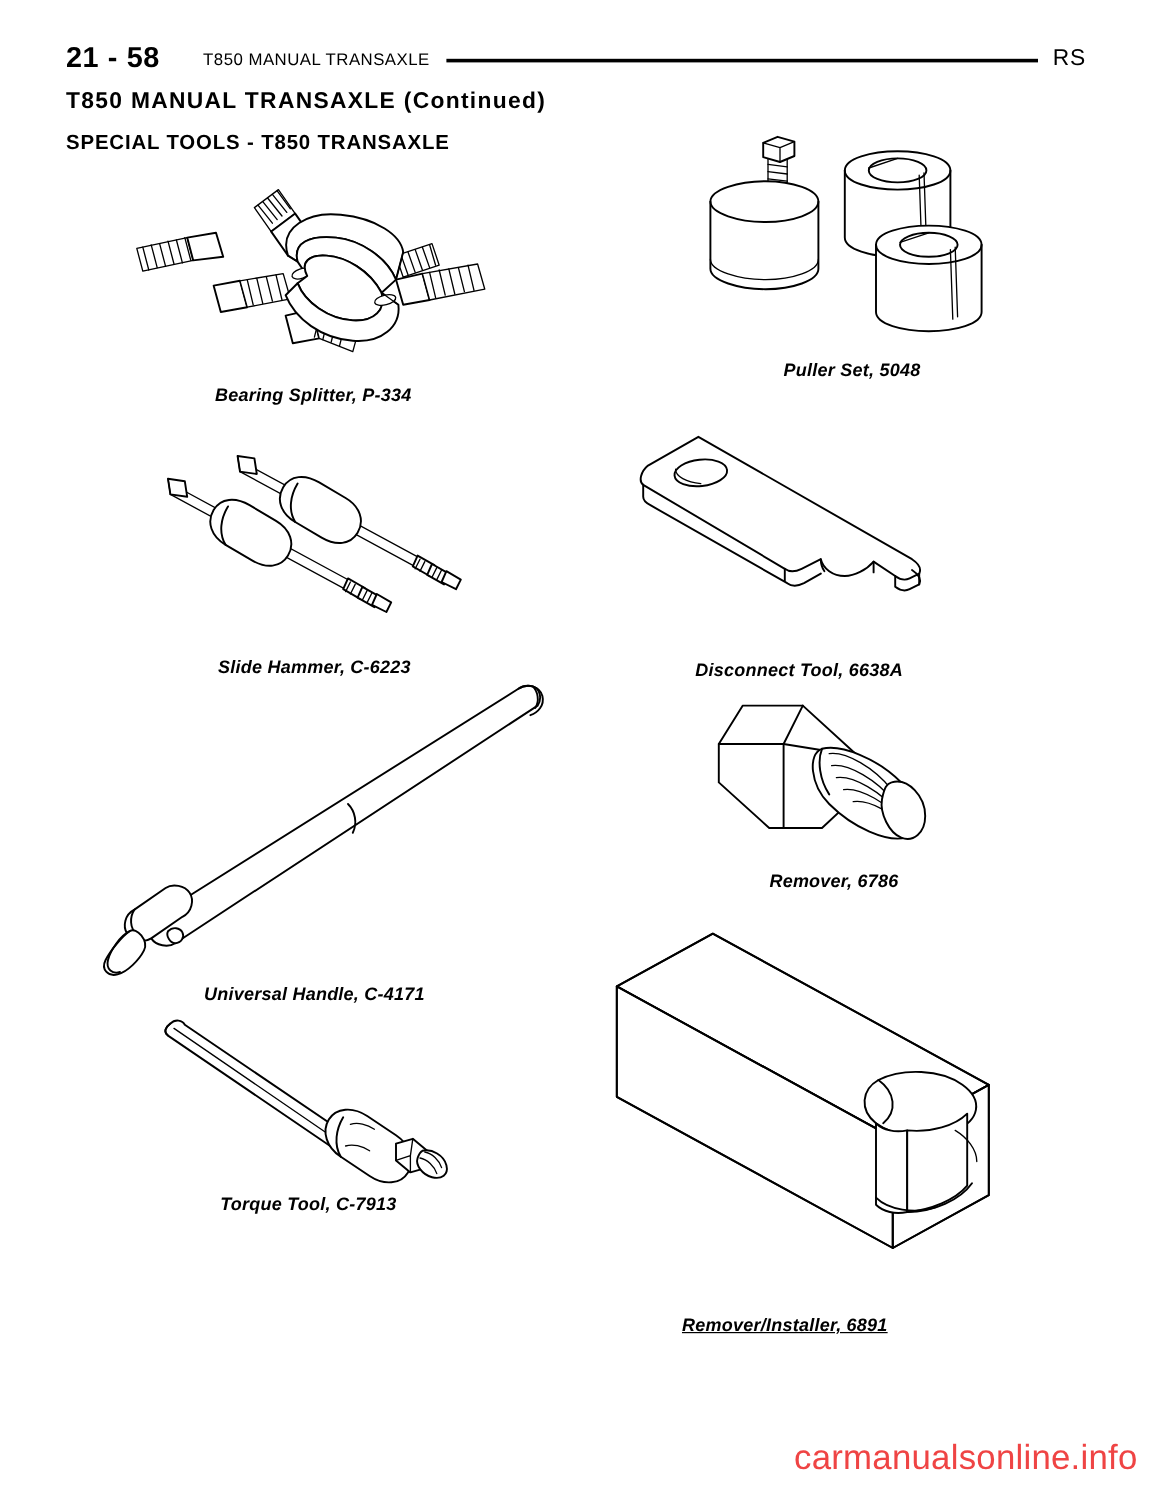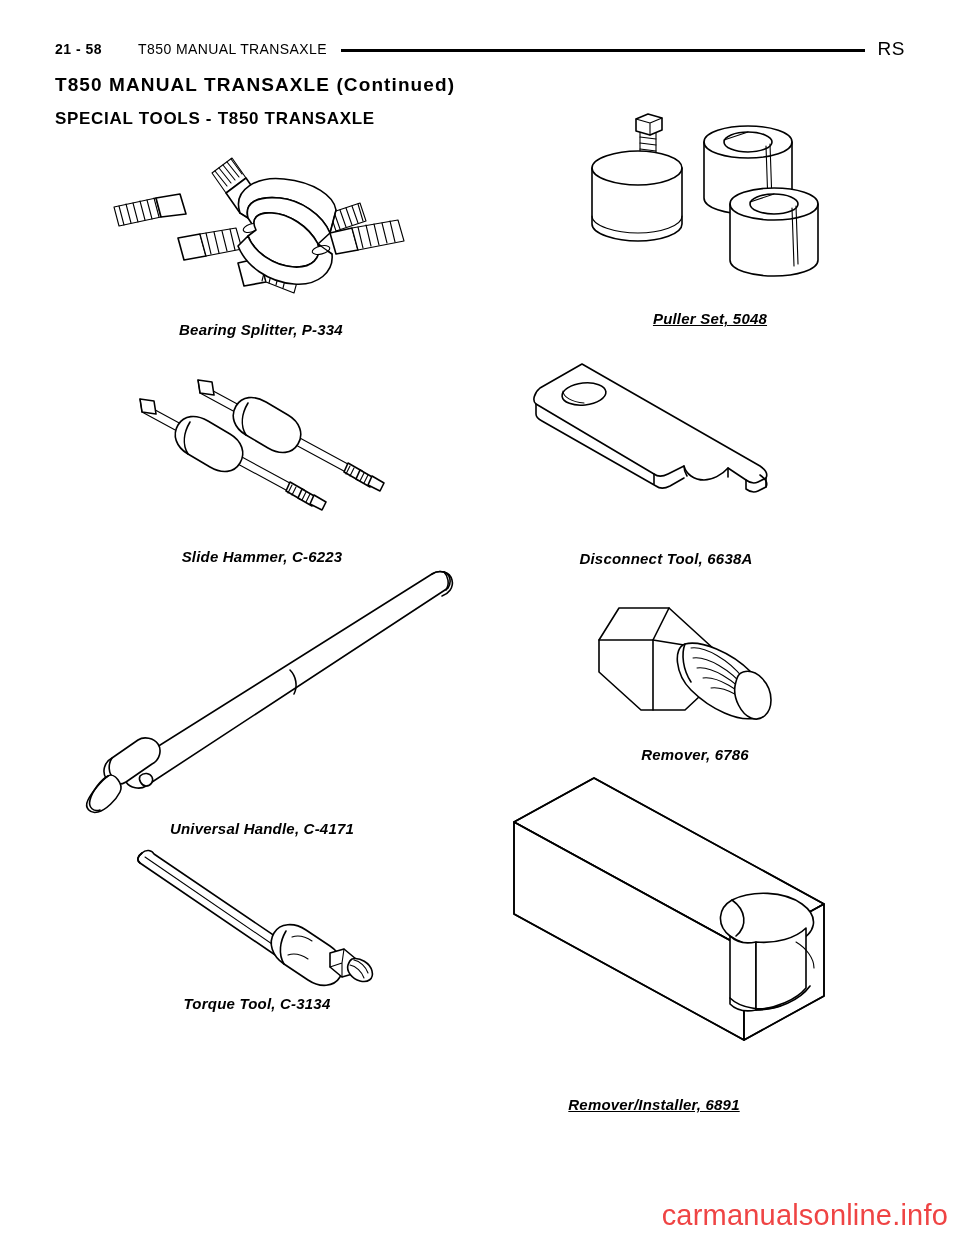--- a/index.html
+++ b/index.html
@@ -21,21 +21,21 @@
     position: absolute;
     left: 0; right: 0;
     top: 34px;
     height: 30px;
     display: flex;
     align-items: center;
     padding: 0 55px;
     box-sizing: border-box;
   }
   #header-page-number {
-    font-size: 14px;
+    font-size: 24px;
     font-weight: bold;
     letter-spacing: 0.5px;
     white-space: nowrap;
   }
   #header-section-title {
     font-size: 14px;
     font-weight: normal;
     letter-spacing: 0.4px;
     white-space: nowrap;
     margin-left: 36px;
@@ -92,32 +92,32 @@
     text-align: center;
     white-space: nowrap;
     letter-spacing: 0.2px;
   }
 
   
   #fig-bearing-splitter { left: 108px;  top: 140px;  width: 306px; }
   #fig-bearing-splitter .tool-caption { margin-top: 6px; }
 
   #fig-puller-set       { left: 570px;  top: 104px;  width: 280px; }
-  #fig-puller-set .tool-caption { margin-top: 10px; text-decoration: underline; }
+  #fig-puller-set .tool-caption { margin-top: 0; }
 
   #fig-slide-hammer     { left: 112px;  top: 362px;  width: 300px; }
   #fig-slide-hammer .tool-caption { margin-top: 4px; }
 
   #fig-disconnect-tool  { left: 516px;  top: 358px;  width: 300px; }
   #fig-disconnect-tool .tool-caption { margin-top: 14px; }
 
   #fig-universal-handle { left: 52px;   top: 562px;  width: 420px; }
   #fig-universal-handle .tool-caption { margin-top: 6px; }
 
-  #fig-remover-6786     { left: 565px;  top: 608px;  width: 260px; }
+  #fig-remover-6786     { left: 565px;  top: 588px;  width: 260px; }
   #fig-remover-6786 .tool-caption { margin-top: 8px; }
 
   #fig-torque-tool      { left: 112px;  top: 845px;  width: 290px; }
   #fig-torque-tool .tool-caption { margin-top: 10px; }
 
   #fig-remover-installer{ left: 484px;  top: 772px;  width: 340px; text-decoration: underline; }
   #fig-remover-installer .tool-caption { margin-top: 18px; }
 
   
   #watermark {
@@ -358,21 +358,21 @@
       <path class="ln-thin" d="M176 110 C182 108 190 110 196 114"></path>
 
       <path class="fillw" d="M218 108 L232 104 L244 114 L244 128 L230 132 L218 122 Z"></path>
       <path class="ln-thin" d="M218 122 L230 118 L232 104 M230 118 L230 132"></path>
 
       <path class="fillw" d="M240 114 C248 112 258 118 260 126 C262 134 256 138 248 136 C240 134 234 126 236 120 C237 117 238 115 240 114 Z"></path>
       <path class="ln-thin" d="M242 115 C248 116 254 122 256 128"></path>
       <path class="ln-thin" d="M238 120 C244 121 250 127 252 133"></path>
     </g>
   </svg>
-  <div class="tool-caption">Torque Tool, C-3134</div>
+  <div class="tool-caption">Torque Tool, C-7913</div>
 </div>
 
 <div class="tool-figure" id="fig-remover-installer">
   <svg width="340" height="306" viewBox="0 0 340 306">
     <g>
 
       <path class="fillw" d="M30 50 L110 6 L340 132 L260 176 Z"></path>
 
       <path class="fillw" d="M30 50 L30 142 L260 268 L260 176 Z"></path>
 

